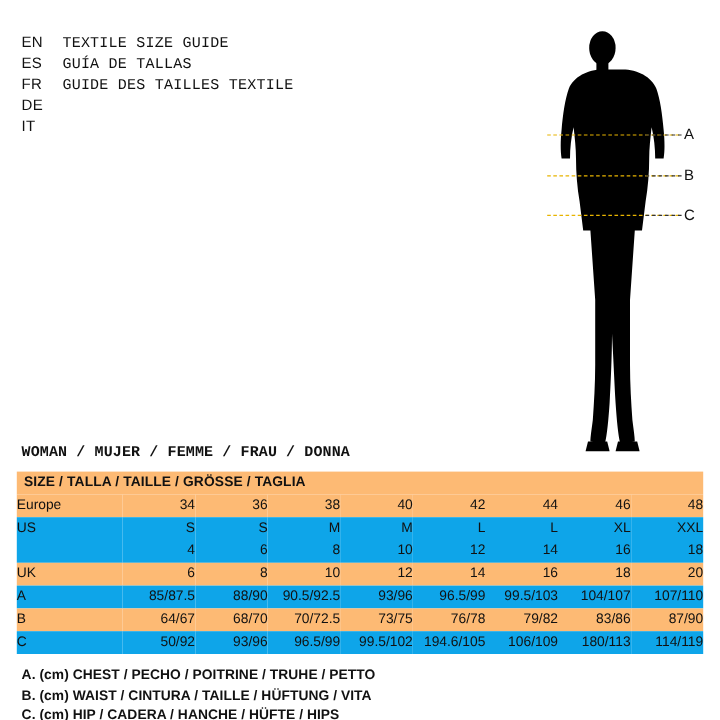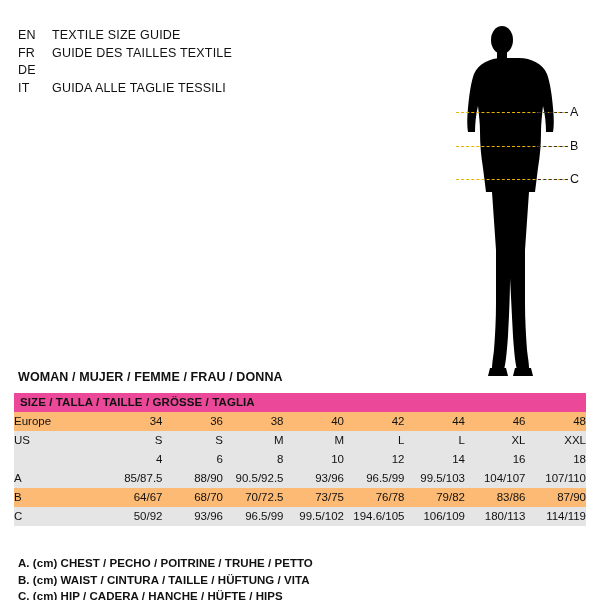--- a/index.html
+++ b/index.html
@@ -38,20 +38,21 @@
   .title-lang {
     width: 34px;
     font-size: 12.5px;
     letter-spacing: 0.2px;
     color: #111;
   }
   .title-text {
     font-size: 12.5px;
     letter-spacing: 0.2px;
     color: #111;
+    font-family: Liberation Mono, monospace;
   }
 
   
   .figure-wrap {
     position: absolute;
     left: 430px;
     top: 8px;
     width: 160px;
     height: 360px;
   }
@@ -77,20 +78,21 @@
 
   
   .woman-heading {
     position: absolute;
     left: 18px;
     top: 358px;
     font-size: 12.5px;
     font-weight: bold;
     letter-spacing: 0.1px;
     color: #111;
+    font-family: Liberation Mono, monospace;
   }
 
   
   .table-wrap {
     position: absolute;
     left: 14px;
     top: 381px;
     width: 572px;
   }
   table.size-table {
@@ -98,28 +100,28 @@
     width: 572px;
     font-size: 11.5px;
     color: #111;
   }
   table.size-table td {
     padding: 2px 0 2px 0;
     height: 15px;
     line-height: 13px;
   }
   tr.header-row td {
-    background: #ec4899;
+    background: #fdba74;
     font-weight: bold;
     font-size: 11.5px;
     padding-left: 6px;
     letter-spacing: 0.1px;
   }
   tr.shade td {
-    background: #e5e5e5;
+    background: #0ea5e9;
   }
   tr.plain td {
     background: #fdba74;
   }
   td.rowlabel {
     width: 88px;
     padding-left: 6px;
     text-align: left;
   }
   td.val {
@@ -146,29 +148,32 @@
 <body>
 
 <div class="page">
 
   <div class="titles">
     <div class="title-row">
       <span class="title-lang">EN</span>
       <span class="title-text">TEXTILE SIZE GUIDE</span>
     </div>
     <div class="title-row">
+      <span class="title-lang">ES</span>
+      <span class="title-text">GUÍA DE TALLAS</span>
+    </div>
+    <div class="title-row">
       <span class="title-lang">FR</span>
       <span class="title-text">GUIDE DES TAILLES TEXTILE</span>
     </div>
     <div class="title-row">
       <span class="title-lang">DE</span>
     </div>
     <div class="title-row">
       <span class="title-lang">IT</span>
-      <span class="title-text">GUIDA ALLE TAGLIE TESSILI</span>
     </div>
   </div>
 
   <div class="figure-wrap">
     <svg class="figure-svg" width="160" height="360" viewBox="0 0 160 360">
       <g fill="#000000">
 
         <ellipse cx="72" cy="20" rx="11" ry="14"></ellipse>
 
         <rect x="67" y="31" width="10" height="10"></rect>
@@ -264,20 +269,31 @@
           <td class="val">4</td>
           <td class="val">6</td>
           <td class="val">8</td>
           <td class="val">10</td>
           <td class="val">12</td>
           <td class="val">14</td>
           <td class="val">16</td>
           <td class="val">18</td>
         </tr>
 
+        <tr class="plain">
+          <td class="rowlabel">UK</td>
+          <td class="val">6</td>
+          <td class="val">8</td>
+          <td class="val">10</td>
+          <td class="val">12</td>
+          <td class="val">14</td>
+          <td class="val">16</td>
+          <td class="val">18</td>
+          <td class="val">20</td>
+        </tr>
 
         <tr class="shade">
           <td class="rowlabel">A</td>
           <td class="val">85/87.5</td>
           <td class="val">88/90</td>
           <td class="val">90.5/92.5</td>
           <td class="val">93/96</td>
           <td class="val">96.5/99</td>
           <td class="val">99.5/103</td>
           <td class="val">104/107</td>

